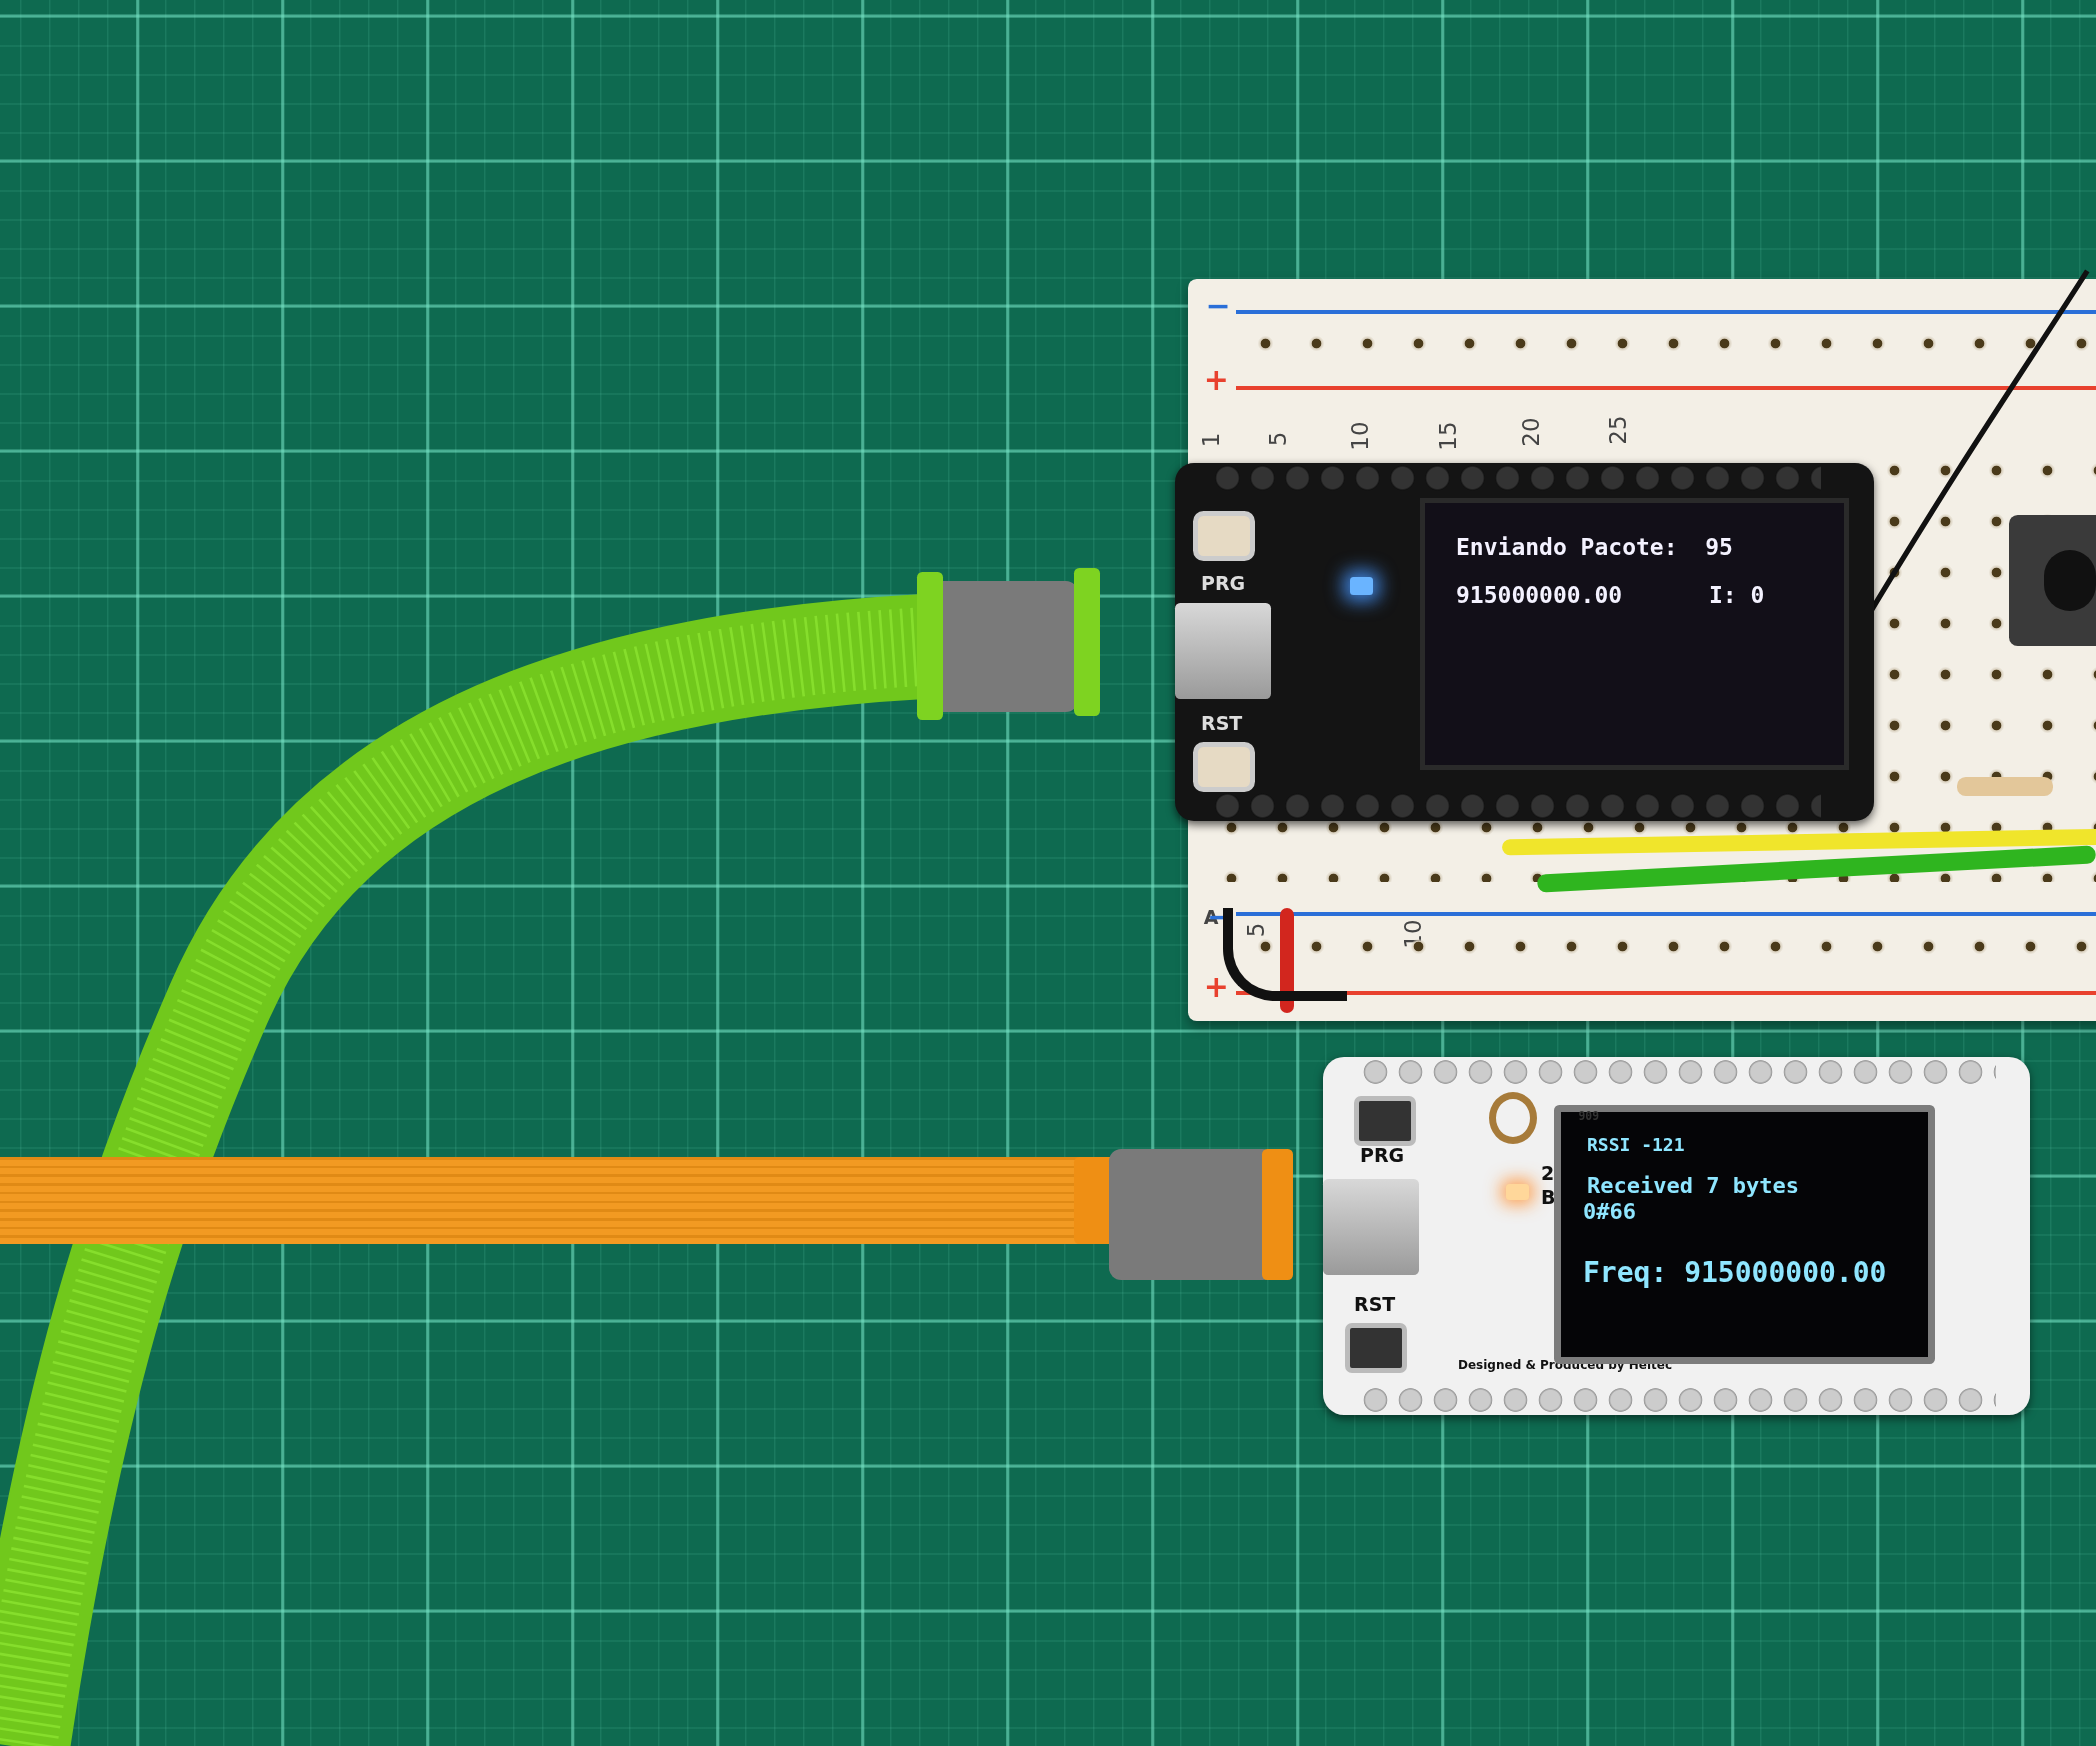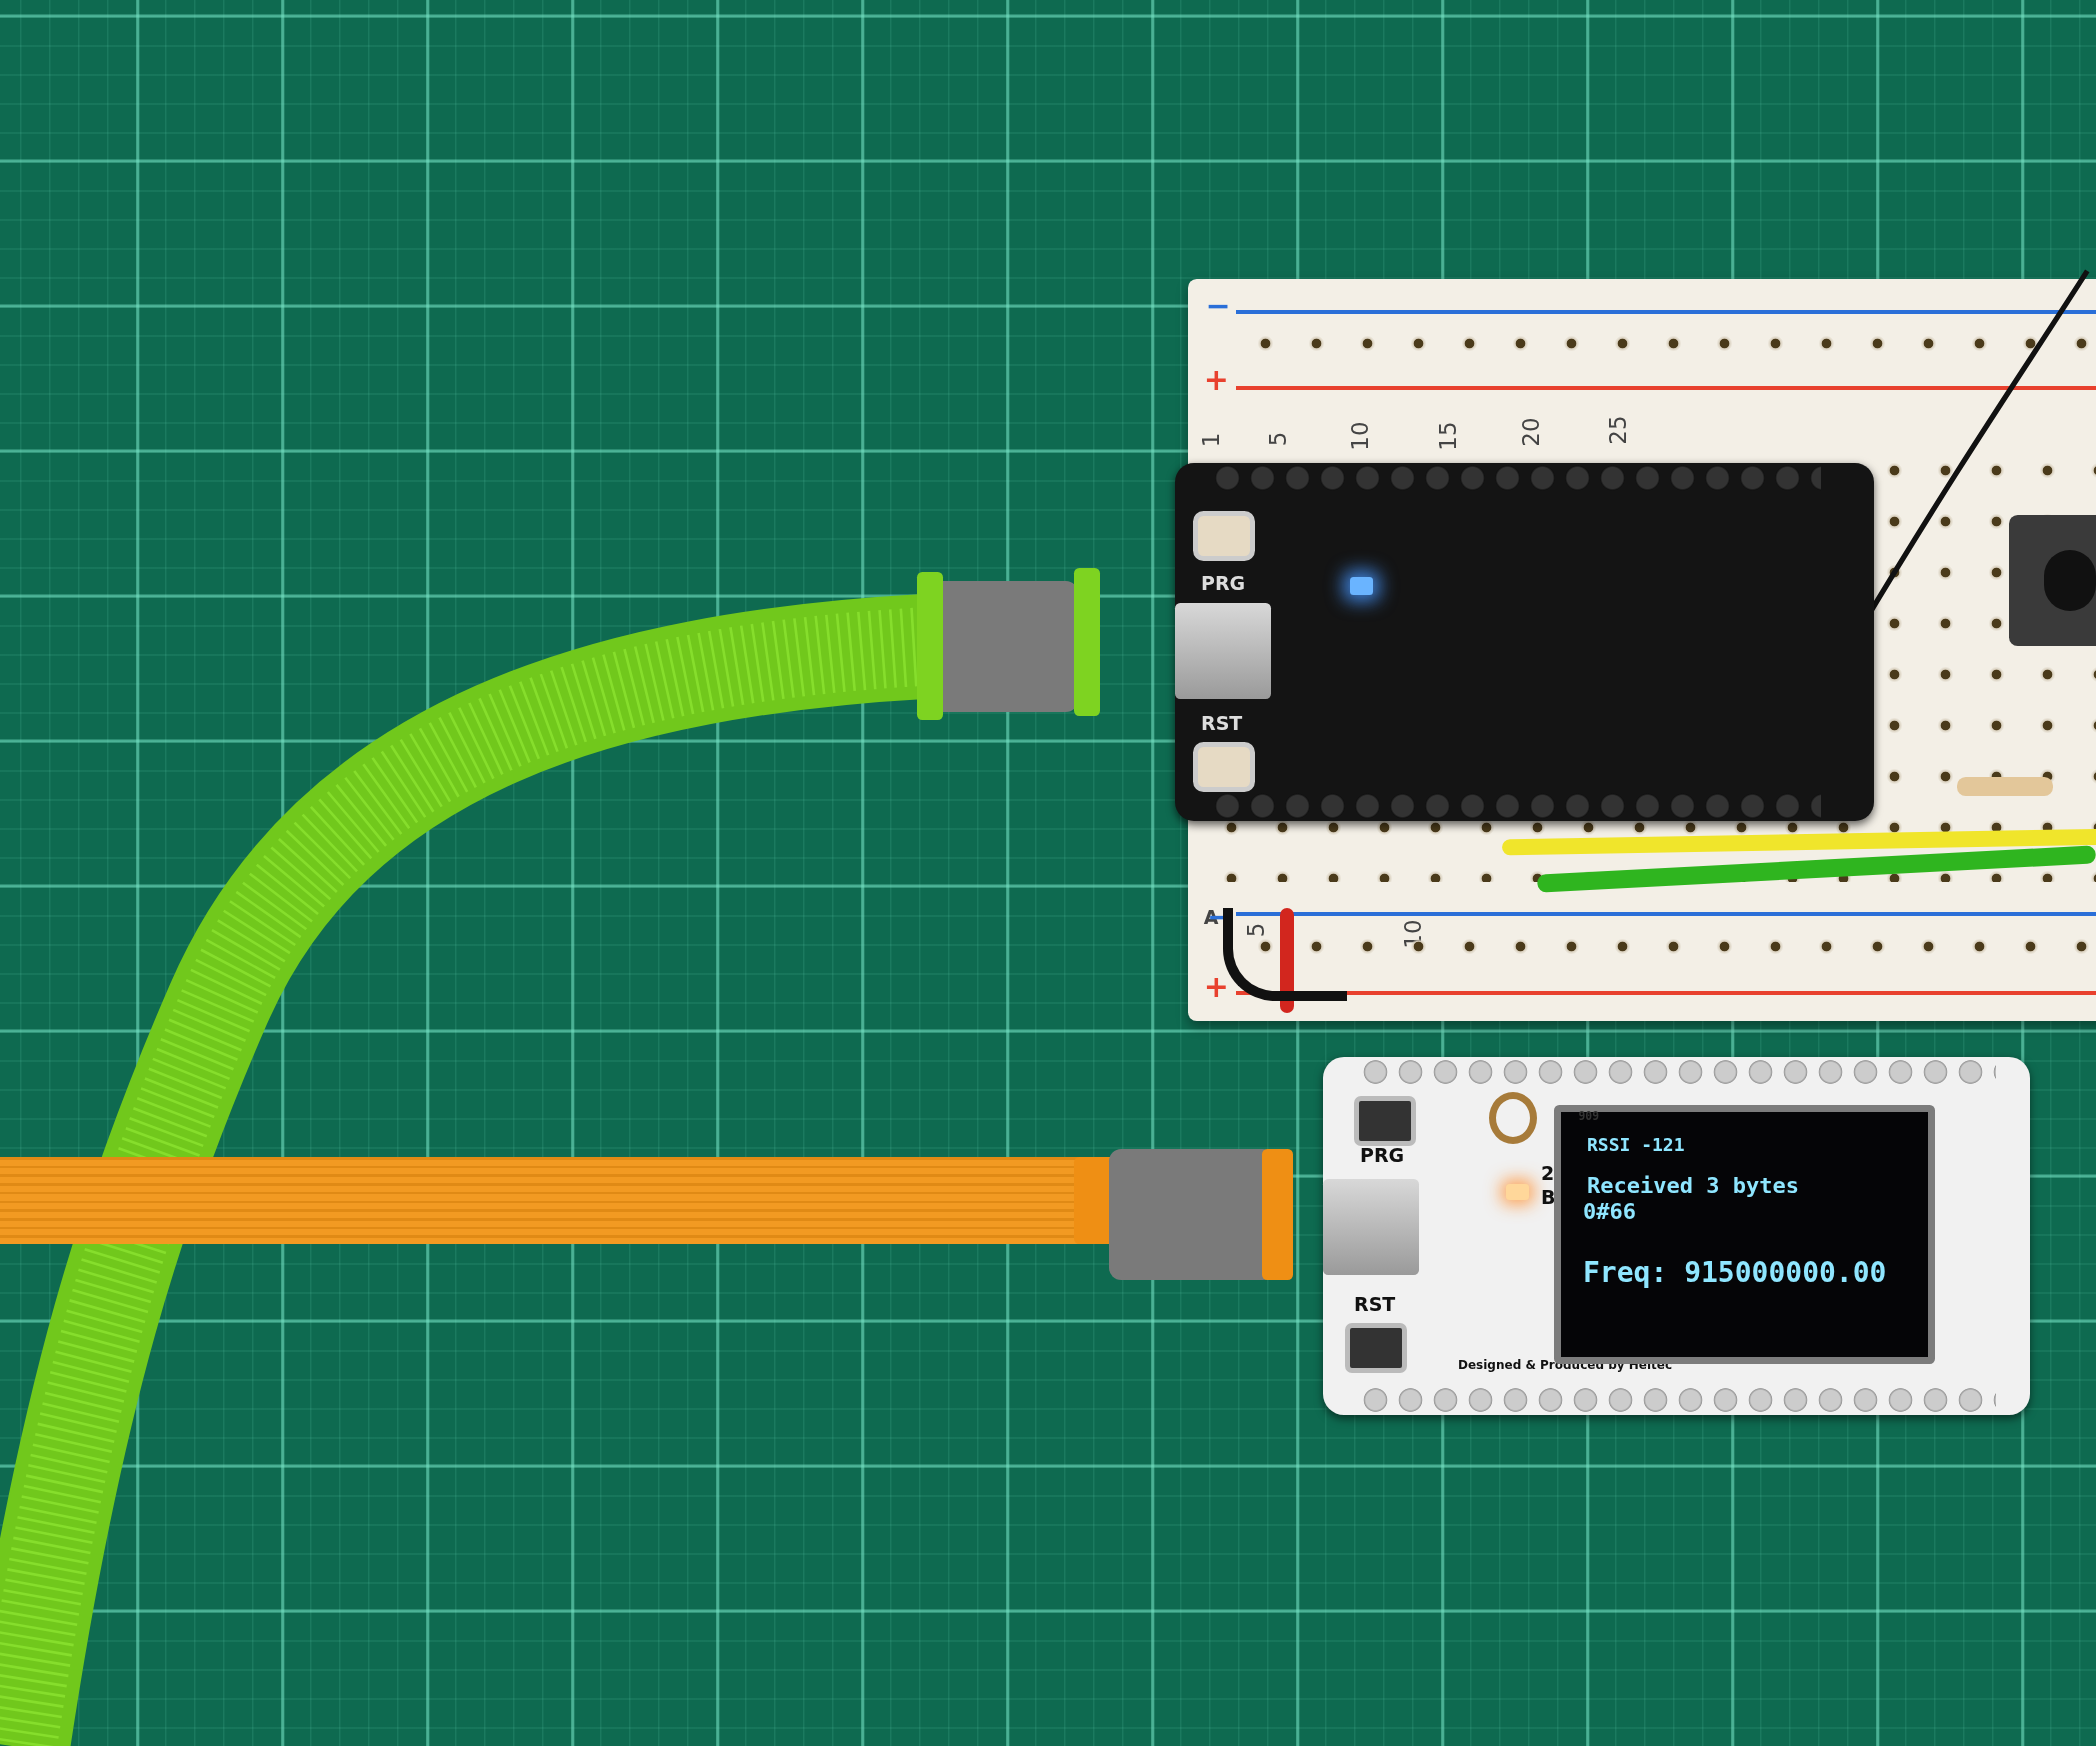--- a/index.html
+++ b/index.html
@@ -102,20 +102,25 @@
 
 <div class="abs tx-board">
   <div class="pins" style="left:35px;top:0;width:611px"></div>
   <div class="pins" style="left:35px;top:328px;width:611px"></div>
   <div class="btn" style="left:17.5px;top:48px"></div>
   <span class="btn-label" style="left:26px;top:109px;color:#ddd">PRG</span>
   <div class="usb" style="left:0;top:140px;width:96px;height:96px"></div>
   <span class="btn-label" style="left:26px;top:249px;color:#ddd">RST</span>
   <div class="btn" style="left:17.5px;top:279px"></div>
   <div class="led-blue" style="left:175px;top:114px"></div>
+  <div class="oled-tx">
+    <span class="oled-text" style="left:31px;top:31px;font-size:23px;color:#f4f2ff">Enviando Pacote:  95</span>
+    <span class="oled-text" style="left:31px;top:79px;font-size:23px;color:#f4f2ff">915000000.00</span>
+    <span class="oled-text" style="left:284px;top:79px;font-size:23px;color:#f4f2ff">I: 0</span>
+  </div>
 </div>
 
 <div class="plug abs" style="left:930px;top:581px;width:148px;height:131px"></div>
 <div class="collar-green abs" style="left:917px;top:572px;width:26px;height:148px"></div>
 <div class="collar-green abs" style="left:1074px;top:568px;width:26px;height:148px"></div>
 
 <div class="abs rx-board">
   <div class="pins" style="left:35px;top:0;width:638px;background-image:radial-gradient(circle,#ccc 9.6px,#999 11.4px,transparent 12.2px)"></div>
   <div class="pins" style="left:35px;top:328px;width:638px;background-image:radial-gradient(circle,#ccc 9.6px,#999 11.4px,transparent 12.2px)"></div>
   <div class="btn" style="left:31px;top:39px;background:#333;border-color:#bbb;border-radius:7px"></div>
@@ -124,21 +129,21 @@
   <span class="btn-label" style="left:31px;top:236px;color:#111">RST</span>
   <div class="btn" style="left:22px;top:266px;background:#333;border-color:#bbb;border-radius:7px"></div>
   <div class="abs" style="left:166px;top:35px;width:48px;height:52px;border:7px solid #a77b3a;border-radius:50%;box-sizing:border-box"></div>
   <div class="led-orange" style="left:183px;top:127px"></div>
   <span class="btn-label" style="left:218px;top:105px;color:#111">25</span>
   <span class="btn-label" style="left:218px;top:129px;color:#111">BAT</span>
   <span class="btn-label" style="left:135px;top:301px;color:#111;font-size:12px">Designed &amp; Produced by Heltec</span>
   <div class="oled-rx">
     <span class="oled-text" style="left:17.5px;top:-3.5px;font-size:11.4px;color:#333;font-weight:bold">909</span>
     <span class="oled-text" style="left:26px;top:22px;font-size:18px;color:#8fe6ff">RSSI -121</span>
-    <span class="oled-text" style="left:26px;top:61px;font-size:22px;color:#8fe6ff">Received 3 bytes</span>
+    <span class="oled-text" style="left:26px;top:61px;font-size:22px;color:#8fe6ff">Received 7 bytes</span>
     <span class="oled-text" style="left:22px;top:87px;font-size:22px;color:#8fe6ff">0#66</span>
     <span class="oled-text" style="left:22px;top:144px;font-size:28px;color:#8fe6ff">Freq: 915000000.00</span>
   </div>
 </div>
 
 <div class="collar-orange abs" style="left:1074px;top:1157px;width:52px;height:87px"></div>
 <div class="plug abs" style="left:1109px;top:1149px;width:166px;height:131px"></div>
 <div class="collar-orange abs" style="left:1262px;top:1149px;width:31px;height:131px"></div>
 
 

